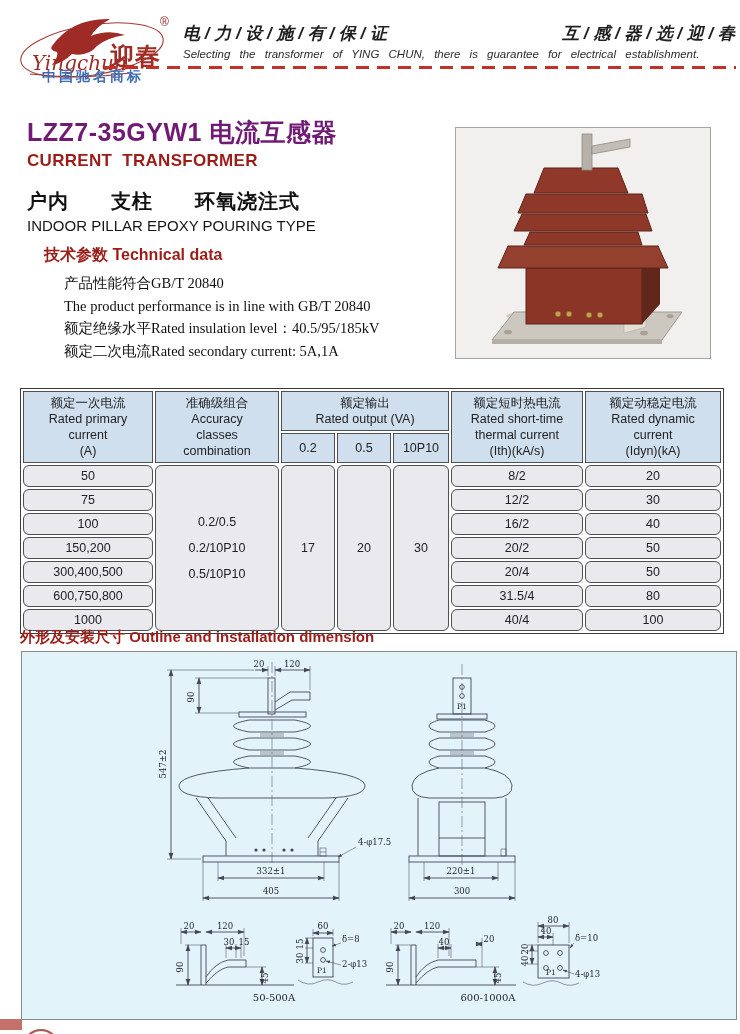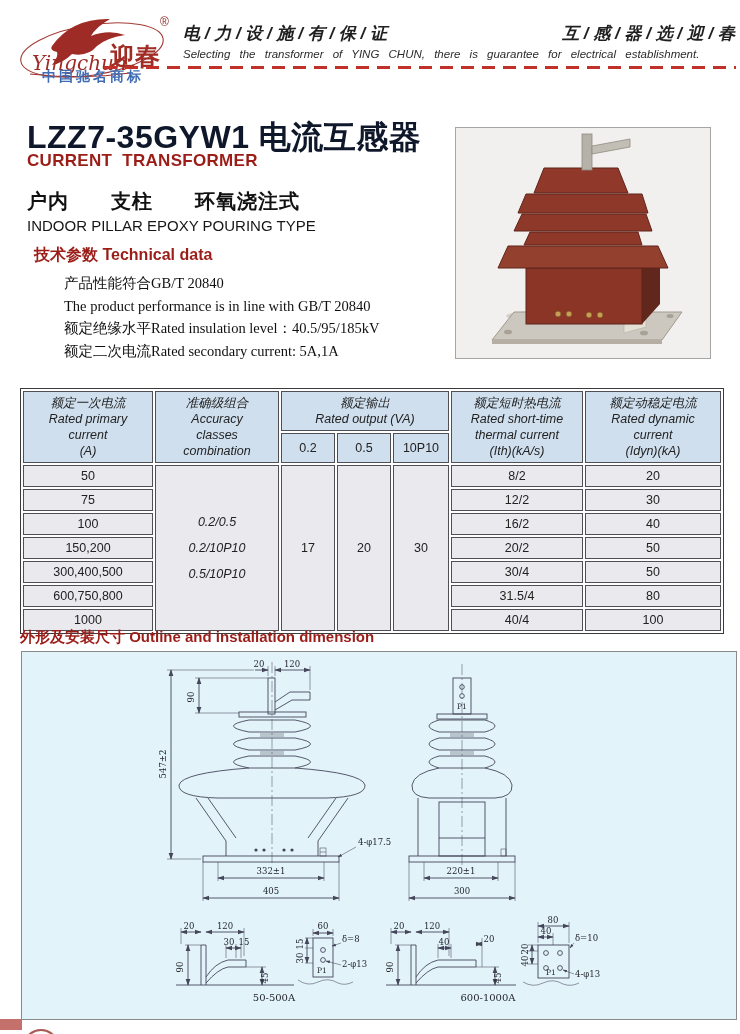--- a/index.html
+++ b/index.html
@@ -10,40 +10,40 @@
   
   .accolade{left:42px;top:68px;font-size:14px;letter-spacing:3px;color:#3f6cb4;font-weight:bold;}
   .slogan{left:183px;top:22px;width:552px;}
   .slogan-cn{display:flex;justify-content:space-between;font-size:17px;font-weight:bold;
              font-style:italic;color:#1f1f1f;white-space:nowrap;}
   .slogan-en{margin-top:3px;font-size:11.5px;font-style:italic;color:#2b2b2b;word-spacing:6px;white-space:nowrap;}
   .header-dash{left:104px;top:66px;width:632px;height:3px;
       background:repeating-linear-gradient(90deg,#c2302a 0 13px,transparent 13px 21px);}
 
   
-  .model-title{left:27px;top:116px;font-size:32px;font-weight:bold;color:#0f172a;letter-spacing:.5px;}
+  .model-title{left:27px;top:116px;font-size:25px;font-weight:bold;color:#701a75;letter-spacing:.5px;}
   .model-sub{left:27px;top:151px;font-size:17px;font-weight:bold;color:#9b1d18;letter-spacing:.3px;word-spacing:5px;}
   .type-cn{left:27px;top:188px;font-size:20px;font-weight:bold;color:#111;
            font-family:"Liberation Serif",serif;letter-spacing:1px;}
   .type-en{left:27px;top:217px;font-size:15px;color:#161616;}
-  .tech-title{left:34px;top:245px;font-size:16px;font-weight:bold;color:#9b1d18;}
+  .tech-title{left:44px;top:245px;font-size:16px;font-weight:bold;color:#9b1d18;}
   .tech-list{left:50px;top:272px;width:400px;font-family:"Liberation Serif",serif;
              font-size:14.5px;color:#101010;line-height:22.5px;margin-left:14px;}
 
   
   .photo-box{left:455px;top:127px;width:254px;height:230px;background:#f2f0ee;border:1px solid #a5a5a5;}
 
   
   .spec-table-wrap{left:20px;top:388px;}
   table.spec{border-collapse:separate;border-spacing:2px;background:#fff;border:1px solid #3b3b3b;table-layout:fixed;}
   table.spec th,table.spec td{border:1px solid #4f4f55;text-align:center;vertical-align:middle;
       font-size:12.5px;color:#222;padding:1px 2px;}
   table.spec th{background:#cfdfee;font-weight:normal;line-height:1.3;}
-  table.spec td{background:#e9e9ee;height:18px;}
-  .pre{white-space:pre-line;font-style:italic;}
+  table.spec td{background:#e9e9ee;height:18px;border-radius:6px;}
+  .pre{white-space:pre-line;}
   td.acc{line-height:2.1;}
 
   
   .outline-title{left:20px;top:628px;font-size:15px;font-weight:bold;color:#9b1d18;}
   .drawing-box{left:21px;top:651px;width:714px;height:367px;background:#e2f3fa;border:1px solid #8a8a8a;}
 
   .dwg line,.dwg path,.dwg rect,.dwg circle,.dwg polyline{stroke:#46465a;stroke-width:.9;fill:none;}
   .dwg .thin{stroke-width:.55;}
   .dwg .cl{stroke-width:.5;stroke-dasharray:11 3 2 3;}
   .dwg text{fill:#26262e;stroke:none;font:8.5px "DejaVu Serif",serif;text-anchor:middle;}
@@ -184,21 +184,21 @@
           <td>16/2</td>
           <td>40</td>
         </tr>
         <tr>
           <td>150,200</td>
           <td>20/2</td>
           <td>50</td>
         </tr>
         <tr>
           <td>300,400,500</td>
-          <td>30/4</td>
+          <td>20/4</td>
           <td>50</td>
         </tr>
         <tr>
           <td>600,750,800</td>
           <td>31.5/4</td>
           <td>80</td>
         </tr>
         <tr>
           <td>1000</td>
           <td>40/4</td>

